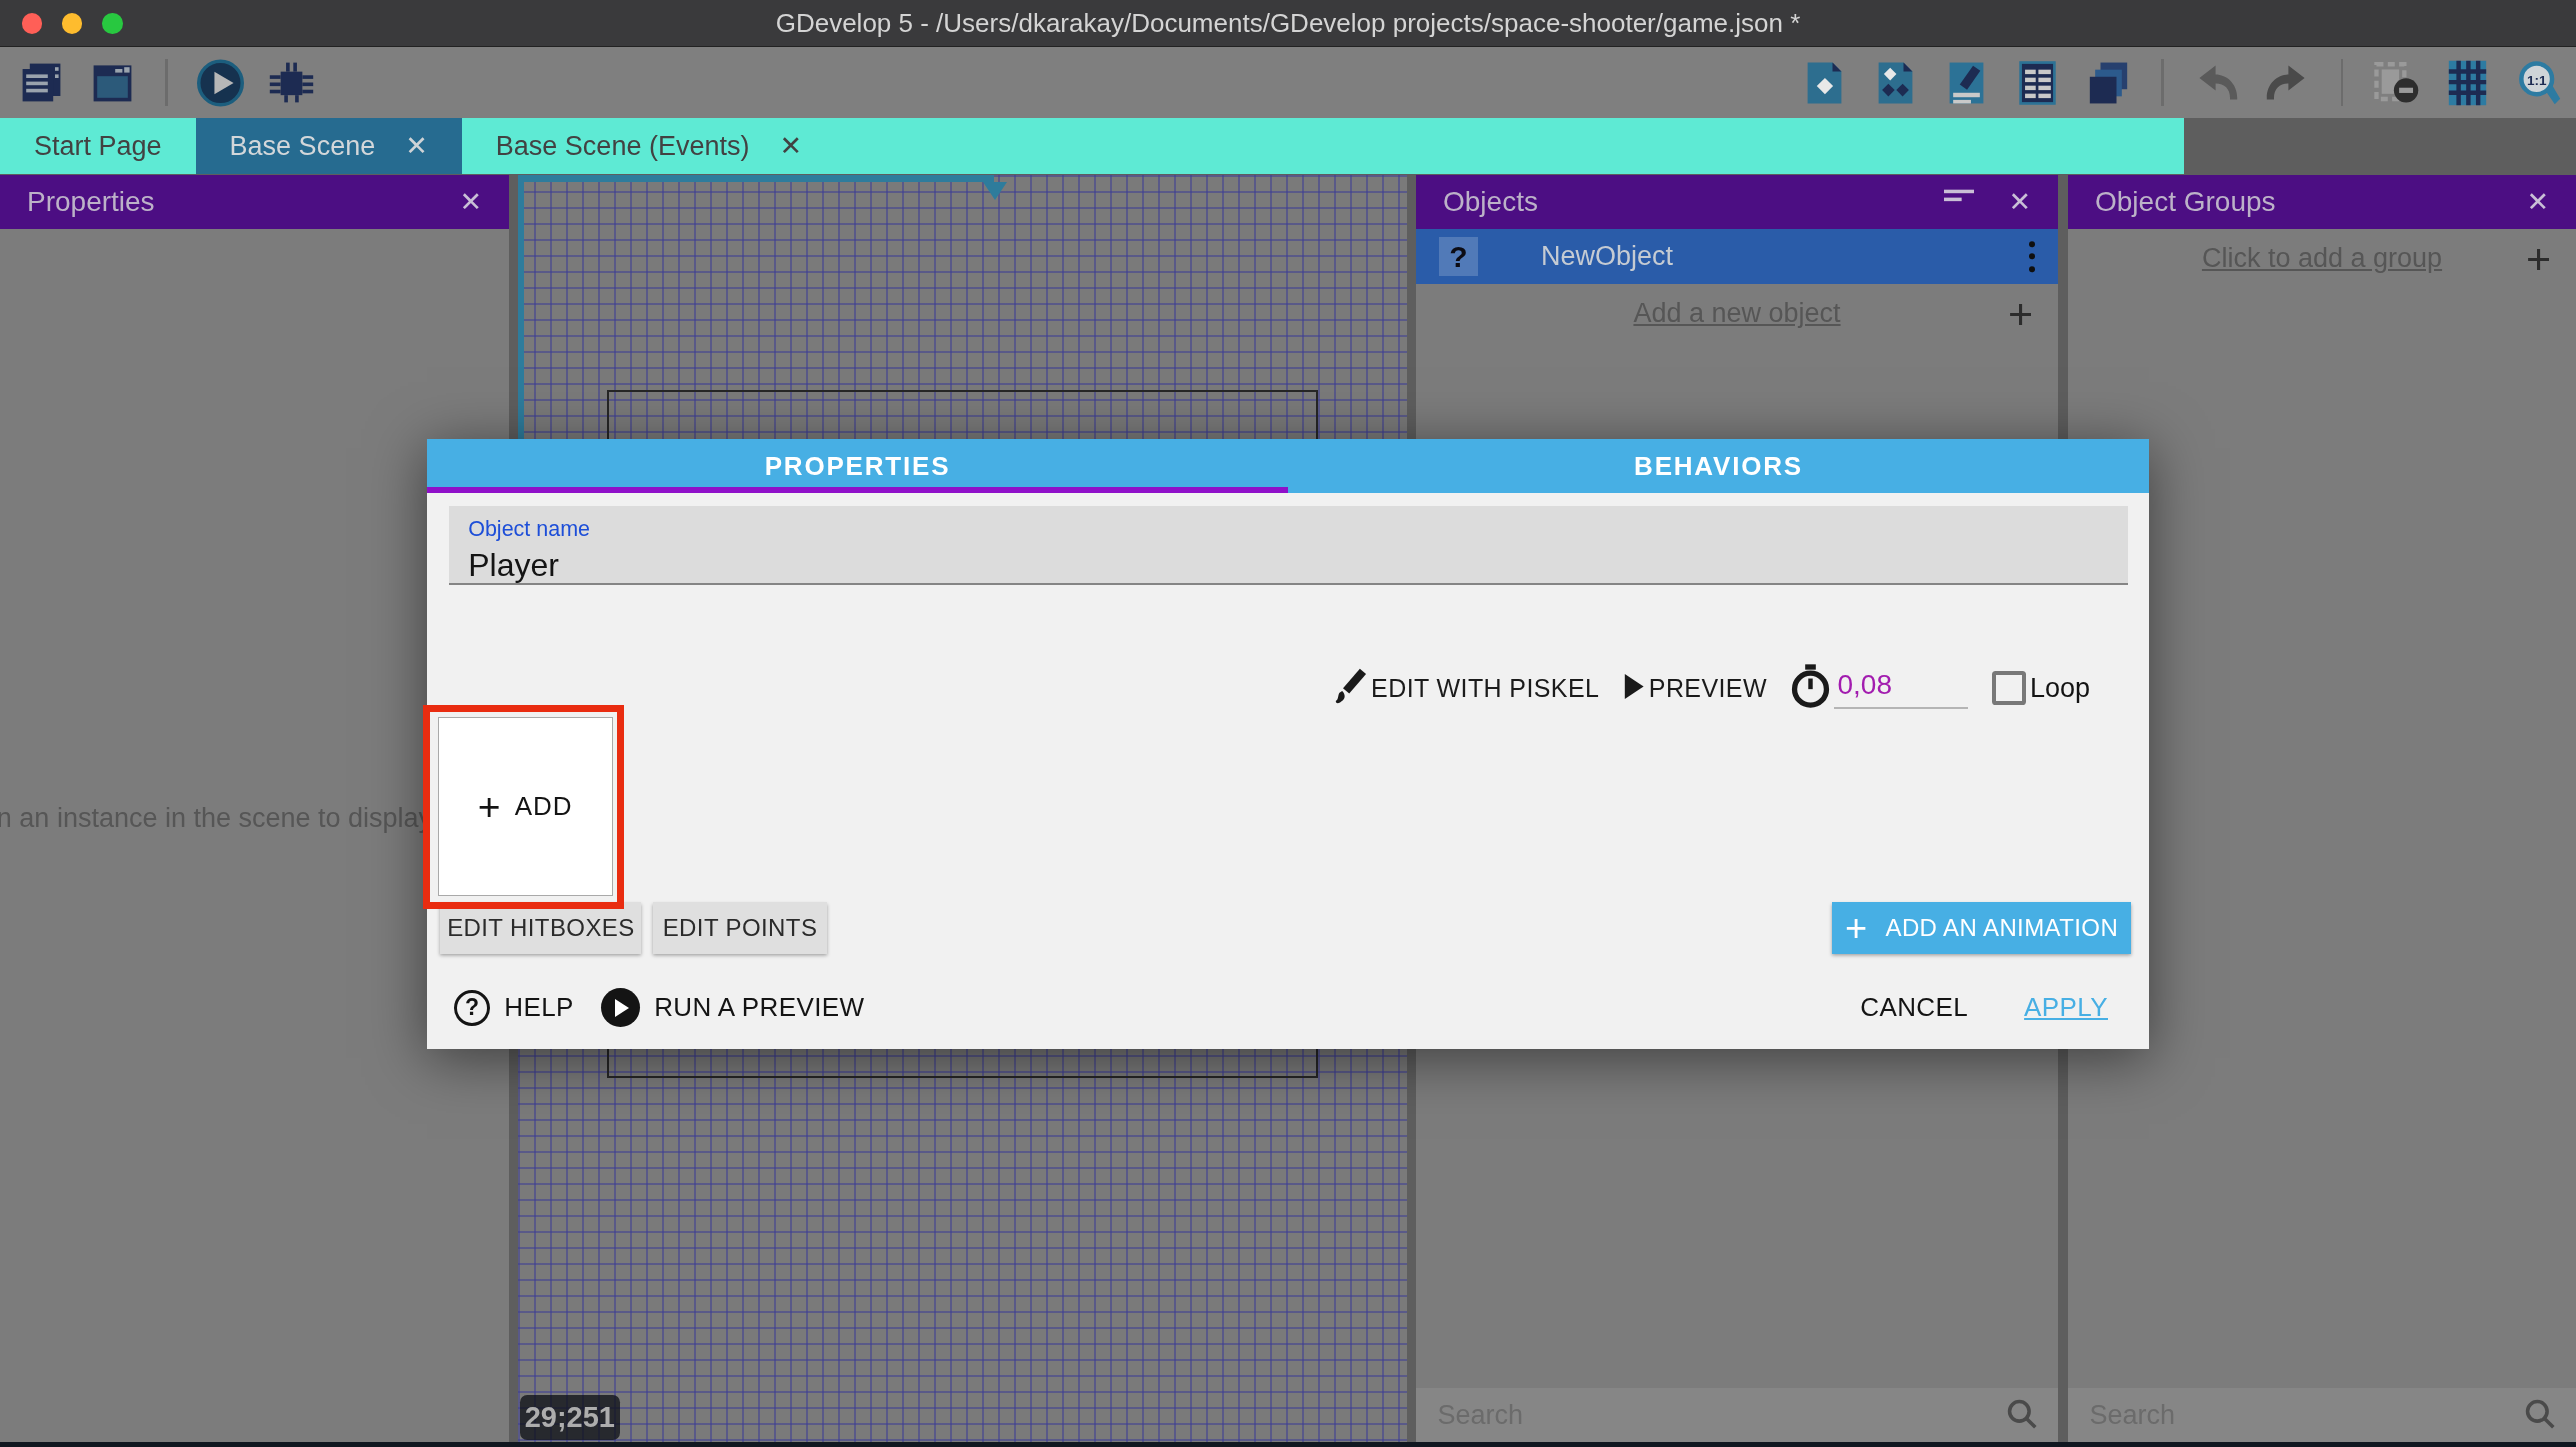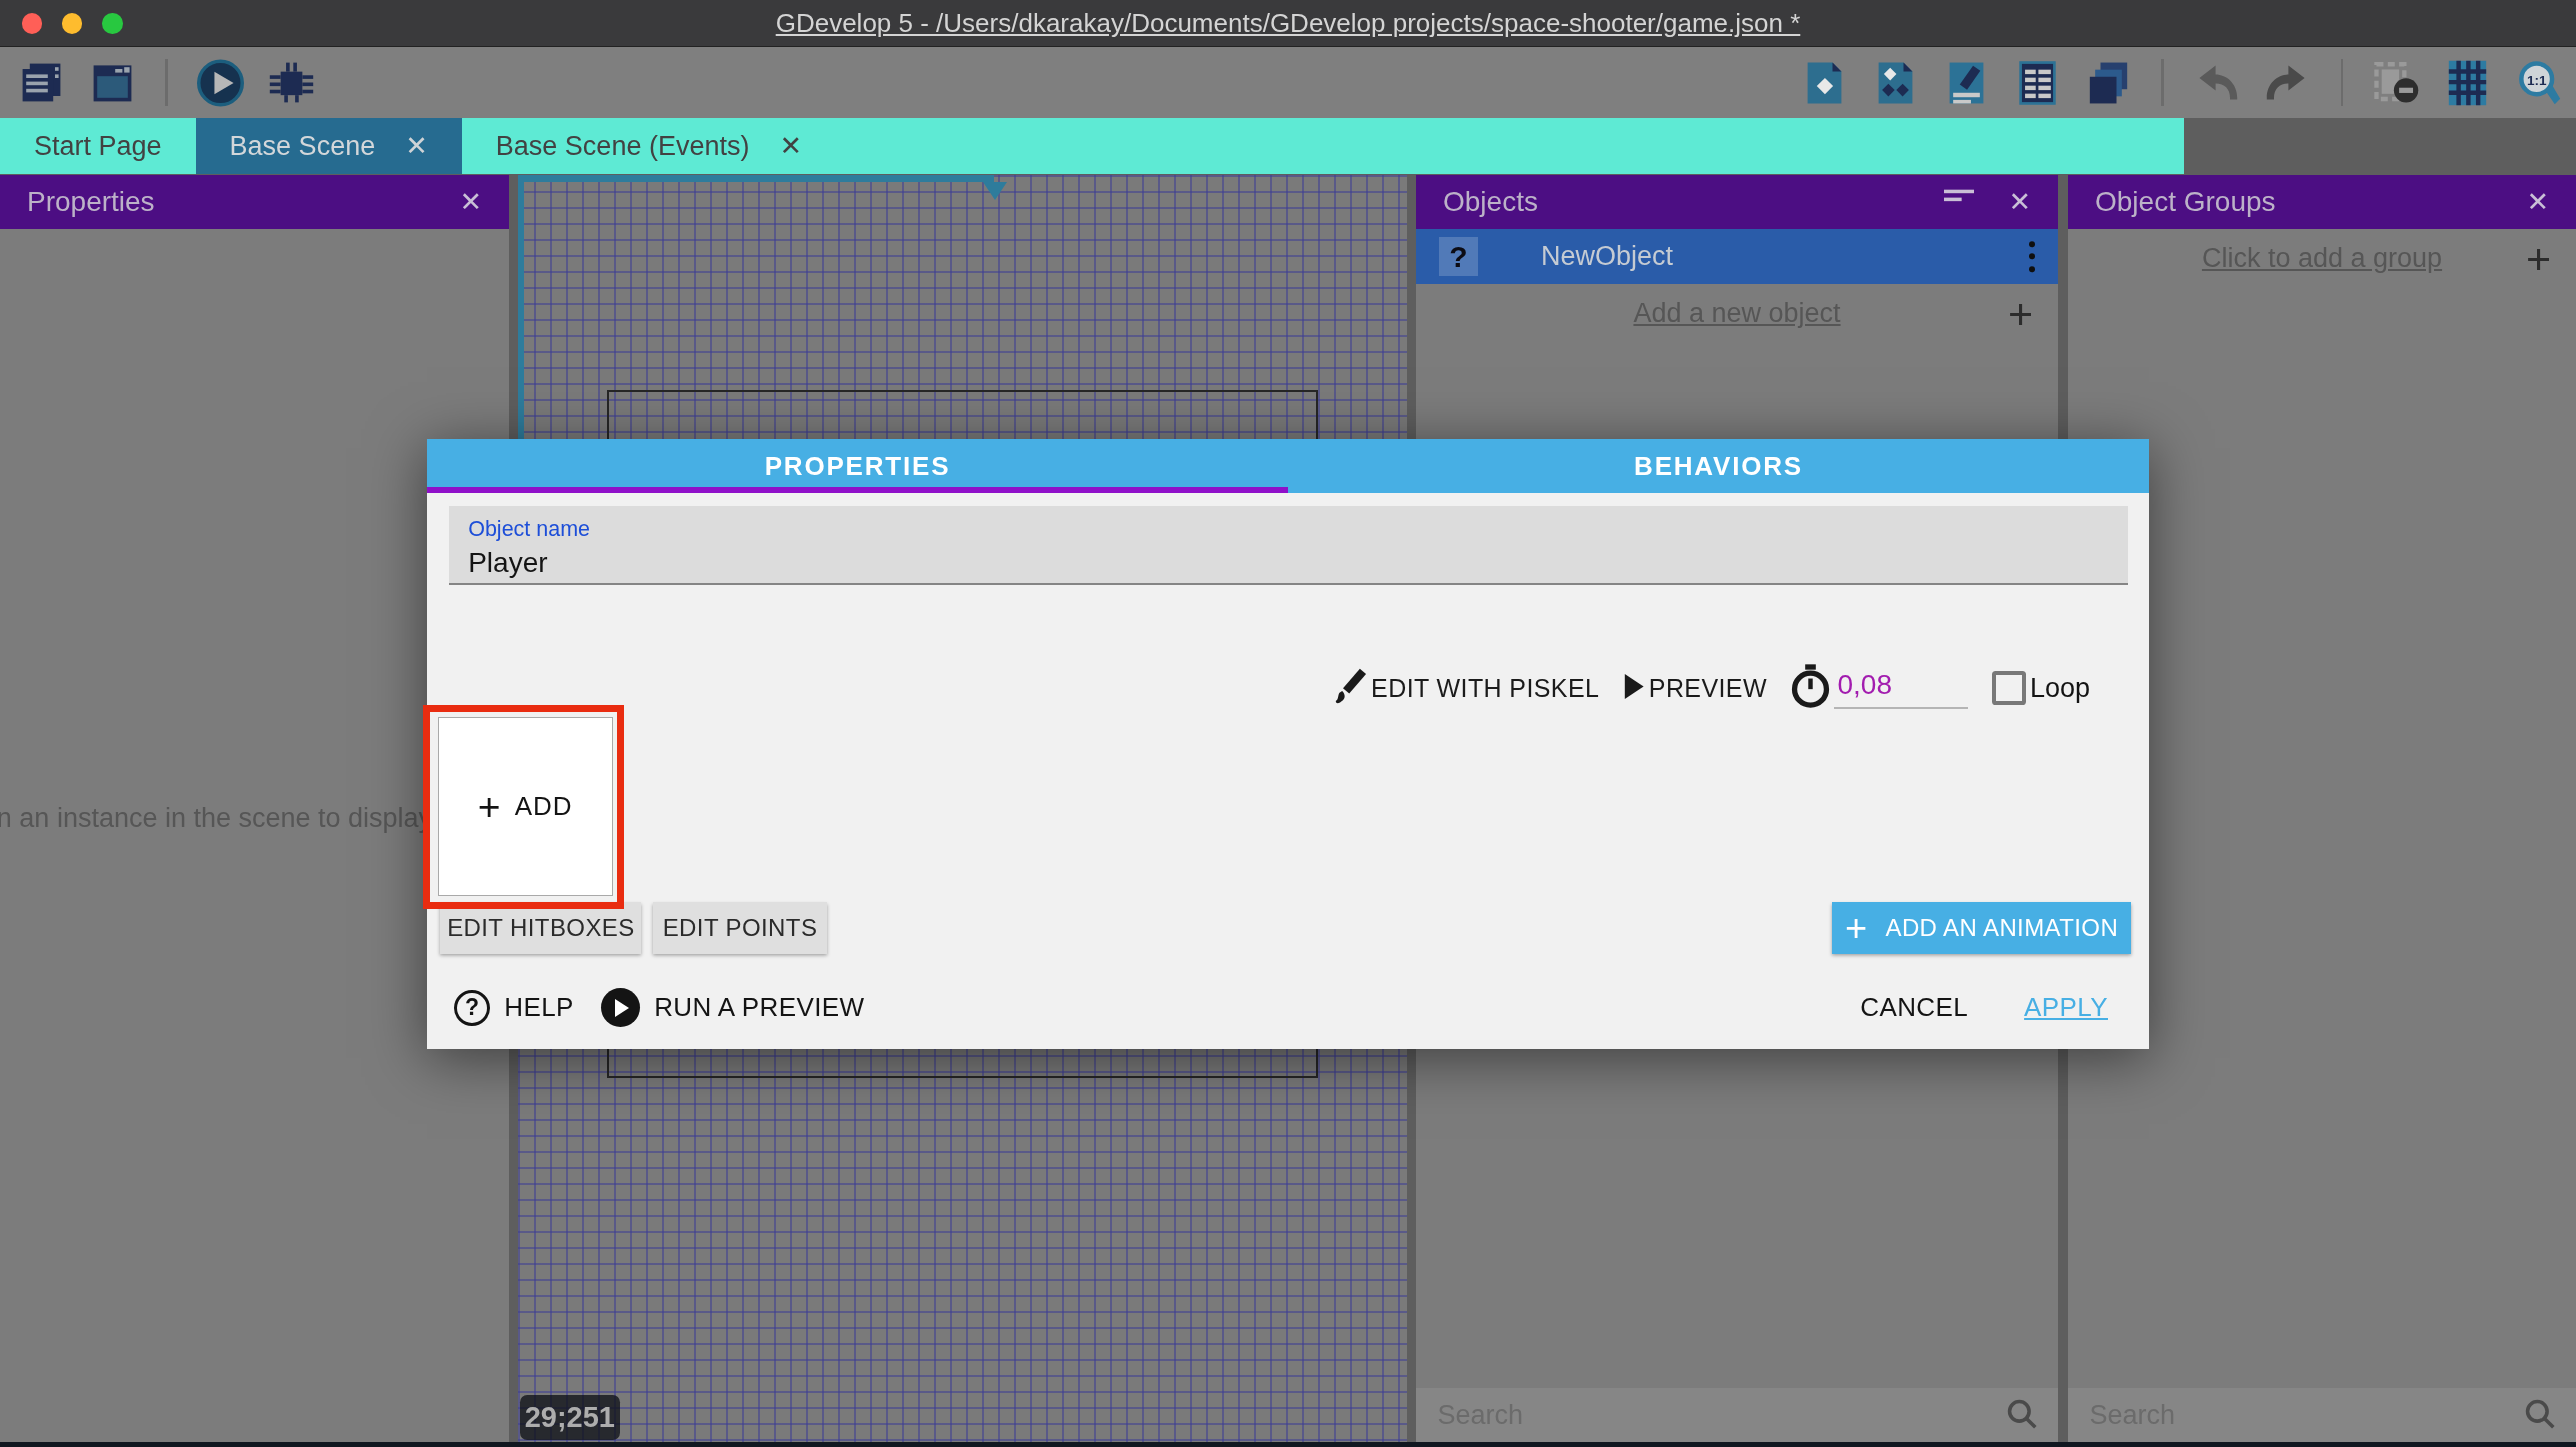--- a/index.html
+++ b/index.html
@@ -5,21 +5,21 @@
   * { margin:0; padding:0; box-sizing:border-box; }
   html,body { width:2576px; height:1448px; overflow:hidden; }
   body { font-family:"Liberation Sans", sans-serif; background:#5e5e5e; position:relative; }
 
   
   .titlebar { position:absolute; left:0; top:0; width:2576px; height:47px; background:#3a3a3c;
               display:flex; align-items:center; justify-content:center; border-bottom:0.9px solid #222; }
   .traffic { position:absolute; left:21.5px; top:0; height:47px; display:flex; align-items:center; gap:19.7px; }
   .light { width:20.6px; height:20.6px; border-radius:50%; }
   .light.red { background:#ff5f57; } .light.yellow { background:#febc2e; } .light.green { background:#28c840; }
-  .win-title { color:#d4d4d4; font-size:26px;text-decoration:underline; }
+  .win-title { color:#d4d4d4; font-size:26px; }
 
   
   .toolbar { position:absolute; left:0; top:47px; width:2576px; height:71px; background:#7f7f7f;
              display:flex; align-items:center; }
   .tb-group { display:flex; align-items:flex-start; gap:24px; }
   .tb-left { margin-left:18px; } .tb-right { margin-left:auto; margin-right:14.3px; }
   .tb-sep { width:2.7px; height:47px; background:#6c6c6c; margin:0 5.4px; }
   .tb-icon { width:47px; height:47px; display:flex; align-items:center; justify-content:center; }
   .tb-icon svg { display:block; }
 
@@ -83,21 +83,21 @@
   .dialog { position:absolute; left:427px; top:264px; width:1722px; height:610px; background:#f1f1f1;
             box-shadow:0 9px 54px rgba(0,0,0,.5); z-index:20; }
   .dlg-tabs { position:absolute; left:0; top:0; width:100%; height:54px; background:#47afe4; display:flex; }
   .dlg-tab { width:50%; display:flex; align-items:center; justify-content:center; color:#ffffff;
              font-size:26px; font-weight:600; letter-spacing:1.8px; position:relative; }
   .dlg-tab.active::after { content:""; position:absolute; left:0; bottom:0; width:100%; height:6.3px; background:#8f10c9; }
 
   .objname-field { position:absolute; left:21.5px; top:67px; width:1679px; height:79px; background:#dcdcdc;
                    border-bottom:2.7px solid #858585; padding:10.7px 19.7px 0 19.7px; }
   .objname-label { font-size:21.5px; color:#1d4ed8; }
-  .objname-value { font-size:28px; color:#141414; margin-top:5.4px; }
+  .objname-value { font-size:32px; color:#141414; margin-top:5.4px; }
 
   .anim-row { position:absolute; left:0; top:168px; width:100%; height:50px; }
   .drag-handle { position:absolute; left:16px; top:12.5px; width:25px; }
   .drag-handle i { display:block; height:3.6px; background:#9a9a9a; margin-bottom:7.2px; }
   .anim-title { position:absolute; left:56px; top:5.4px; font-size:28px; color:#111; }
   .anim-name-input { position:absolute; left:244px; top:0px; width:1361px; border:none; outline:none;
                      background:transparent; border-bottom:1.8px solid #9e9e9e; font-size:28px; color:#333;
                      padding:5.4px 1.8px 9px 1.8px; font-family:"Liberation Sans", sans-serif; }
   .anim-name-input::placeholder { color:#9b9b9b; }
   .trash-btn { position:absolute; right:38px; top:1.8px; width:38px; height:43px; }

